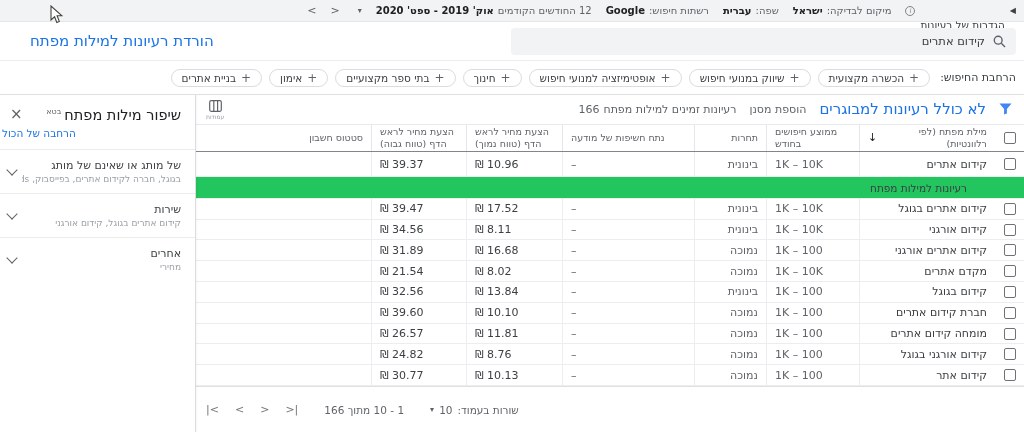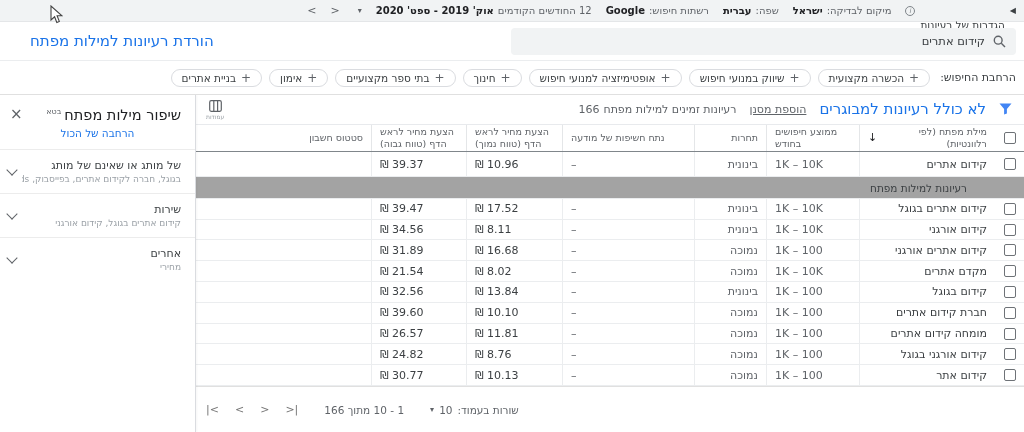--- a/index.html
+++ b/index.html
@@ -31,21 +31,21 @@
   .chip { display:inline-flex; align-items:center; gap:5px; border:1px solid #dadce0; border-radius:16px; background:#fff; padding:2px 10px; font-size:10.5px; color:#3c4043; }
   .chip .plus { color:#5f6368; font-size:12px; line-height:1; }
 
   
   .content { display:flex; height:337px; overflow:hidden; }
   .main { flex:1; display:flex; flex-direction:column; overflow:hidden; }
 
   
   .toolbar { height:33px; display:flex; align-items:center; padding:0 12px 0 10px; gap:13px; border-bottom:1px solid #e8eaed; font-size:11px; white-space:nowrap; }
   .count { display:flex; gap:4px; color:#5f6368; }
-  .muted { color:#5f6368;text-decoration:underline; }
+  .muted { color:#5f6368; }
   .cols-block { margin-inline-start:auto; display:flex; flex-direction:column; align-items:center; gap:1px; padding-top:2px; }
   .cols-label { font-size:6px; color:#9aa0a6; }
 
   
   .tr { display:flex; align-items:center; border-bottom:1px solid #ebedef; background:#fff; }
   .thead { height:30px; font-size:9.5px; color:#5f6368; border-bottom:1px solid #80868b; align-items:center; }
   .td { padding:0 8px; overflow:hidden; white-space:nowrap; }
   .th { line-height:1.25; white-space:normal; overflow:hidden; max-height:26px; }
   .c-check { width:29px; display:flex; justify-content:center; padding:0 4px; }
   .c-kw { width:135px; }
@@ -59,35 +59,35 @@
   .thead .bR { border-right-color:#e4e6e8; }
   .al-start { justify-content:flex-start; text-align:right; }
   .al-end { justify-content:flex-start; text-align:left; direction:ltr; }
   .al-end.heb { direction:rtl; justify-content:flex-end; }
   .ltr { direction:ltr; unicode-bidi:isolate; }
   .row { height:23px; font-size:11px; color:#3c4043; }
   .seed { height:28px; }
   .gray-val { color:#5f6368; }
   .kw-head { display:flex; align-items:center; gap:4px; }
   .sort-arrow { font-size:11px; color:#202124; }
-  .section-row { height:24px; background:#a3a3a3; border-bottom:1px solid #ebedef; display:flex; align-items:center; padding-right:57px; font-size:10.5px; color:#3c4043; }
+  .section-row { height:24px; background:#22c55e; border-bottom:1px solid #ebedef; display:flex; align-items:center; padding-right:57px; font-size:10.5px; color:#3c4043; }
   .checkbox { width:12px; height:12px; border:1.5px solid #6e7277; border-radius:2px; background:#fff; }
 
   
   .tfooter { height:46px; border-top:1px solid #e0e0e0; display:flex; align-items:center; justify-content:flex-end; gap:26px; padding:0 10px; font-size:10.5px; color:#5f6368; flex:none; }
   .rpp { display:flex; align-items:center; gap:5px; }
   .pager { direction:ltr; unicode-bidi:isolate; display:flex; gap:16px; color:#757575; font-size:11px; }
 
   
   .panel { width:196px; flex:none; background:#fff; border-right:1px solid #dadce0; box-shadow:1px 0 2px rgba(0,0,0,.04); display:flex; flex-direction:column; overflow:hidden; }
   .panel-head { padding:12px 14px 2px 10px; display:flex; align-items:flex-start; }
   .panel-title { font-size:14.5px; color:#202124; }
   .beta { font-size:8px; color:#5f6368; vertical-align:super; margin-right:3px; }
   .close-x { margin-inline-start:auto; color:#5f6368; font-size:15px; line-height:1; }
-  .expand-all { display:block; text-align:center; padding:2px 2px 10px; font-size:10.5px; }
+  .expand-all { display:block; text-align:left; padding:2px 2px 10px; font-size:10.5px; }
   .pgroup { border-top:1px solid #ececec; padding:9px 14px 9px 8px; display:flex; align-items:center; gap:6px; }
   .pgroup .txt { flex:1; overflow:hidden; }
   .pgroup .g-title { font-size:11px; color:#3c4043; white-space:nowrap; overflow:hidden; }
   .pgroup .g-sub { font-size:9px; color:#9aa0a6; white-space:nowrap; overflow:hidden; margin-top:2px; }
   .chev { width:8px; height:8px; border-left:1.5px solid #5f6368; border-bottom:1.5px solid #5f6368; transform:rotate(-45deg); margin-top:-4px; flex:none; }
 
   .cursor { position:absolute; left:50px; top:5px; z-index:50; pointer-events:none; }
 </style>
 </head>
 <body>

